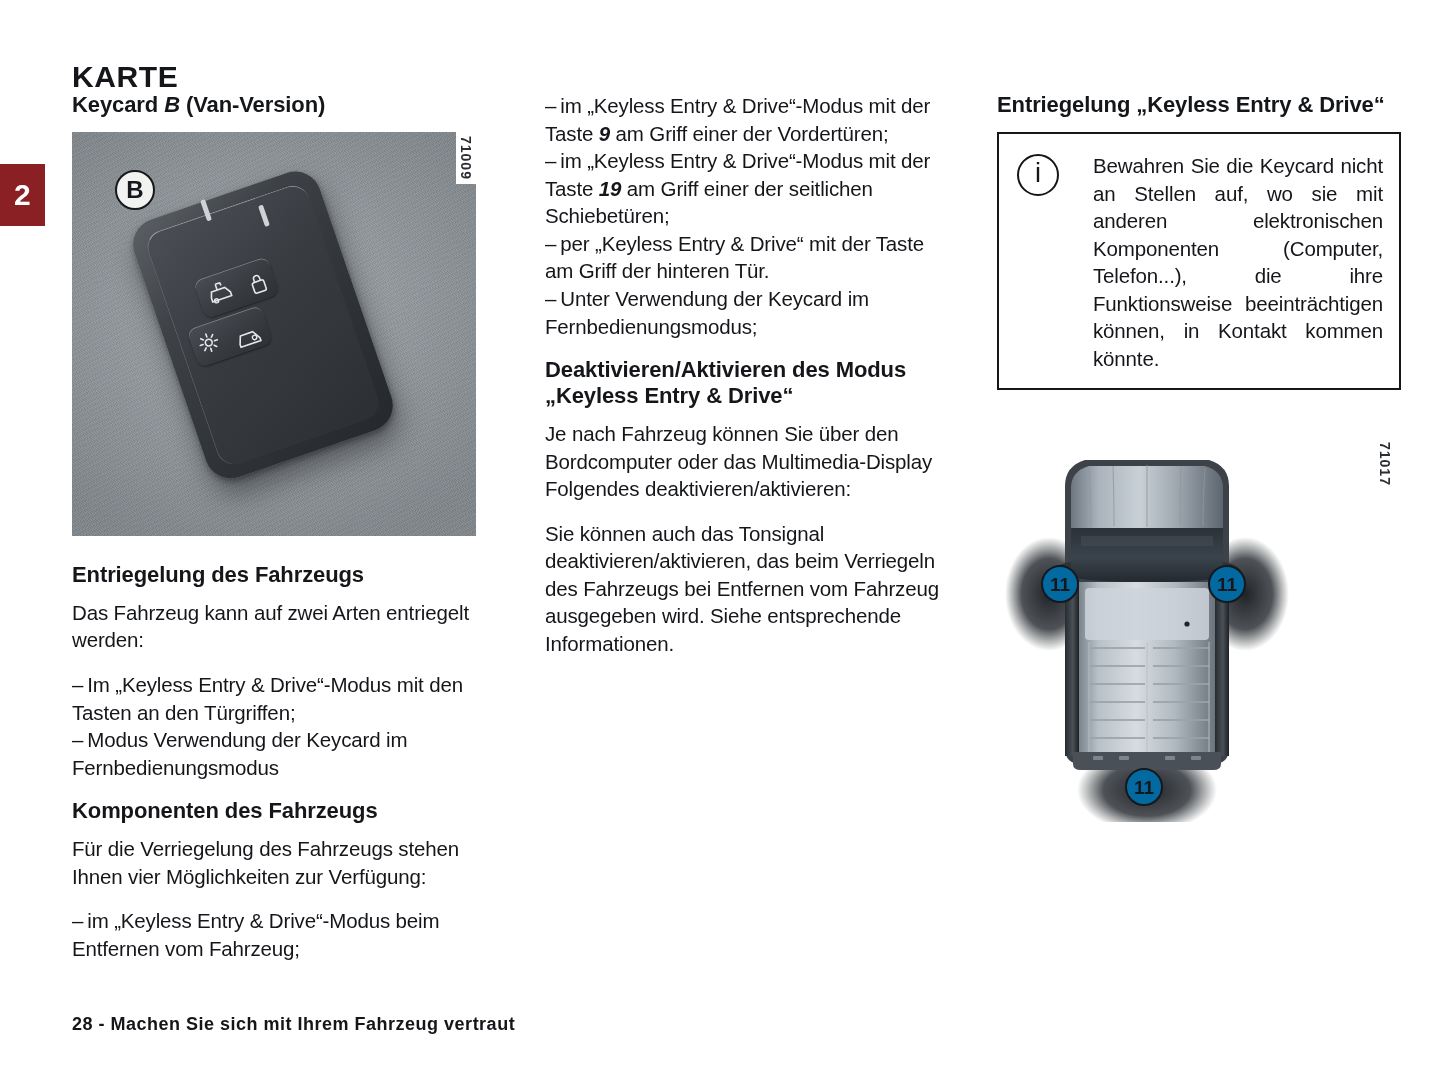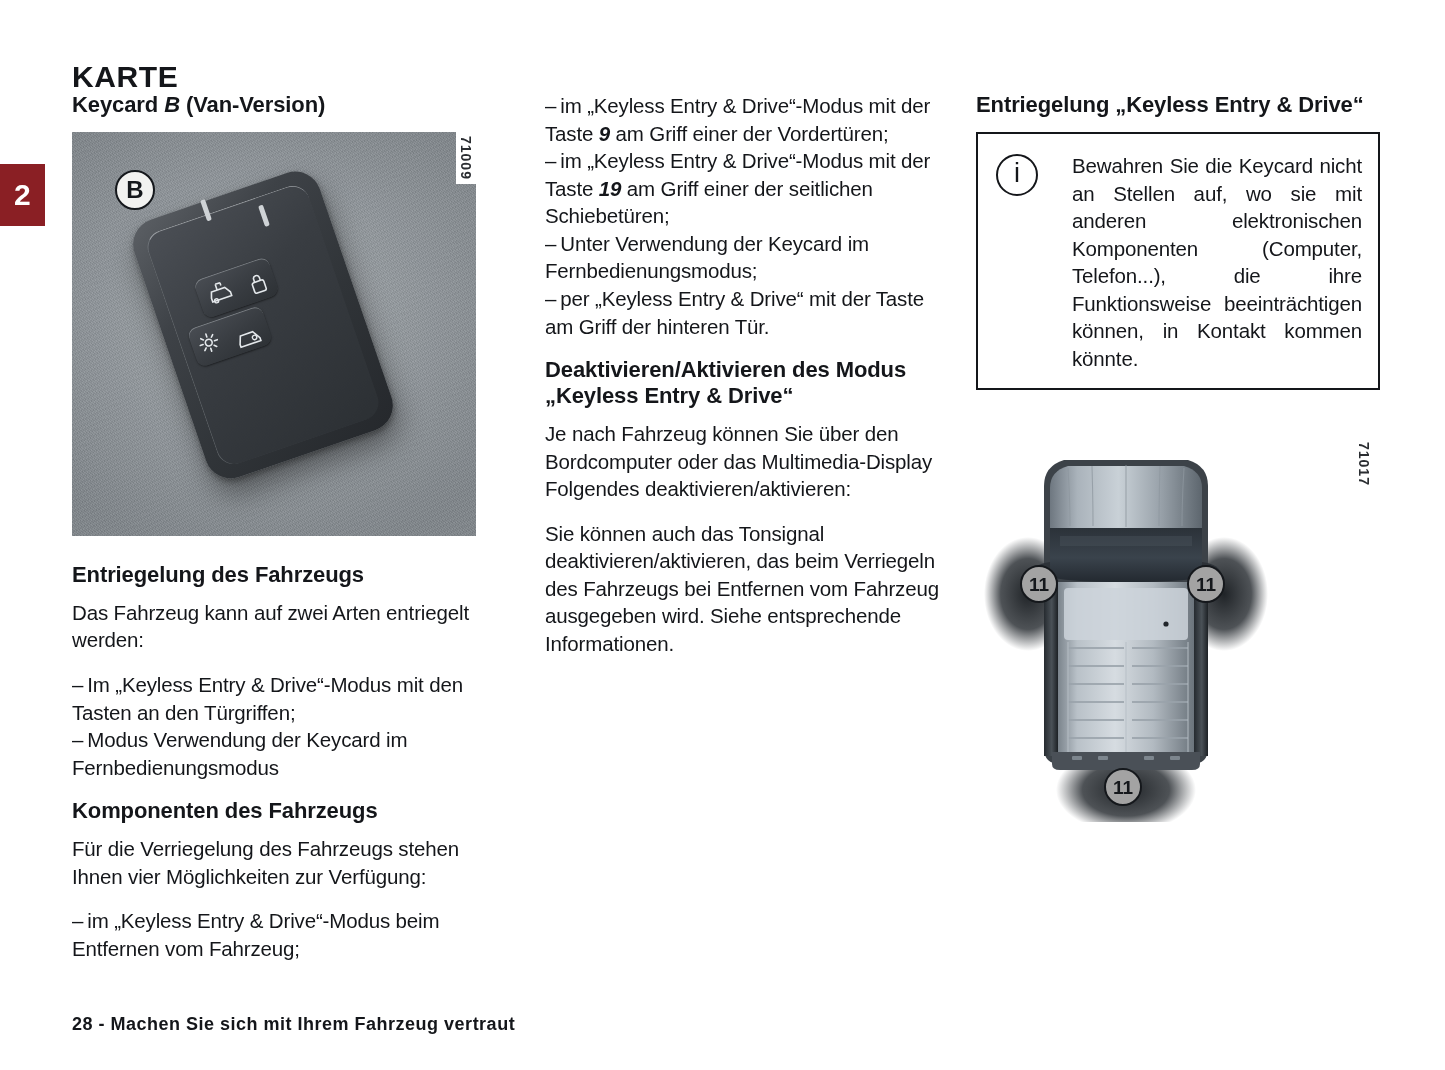--- a/index.html
+++ b/index.html
@@ -48,21 +48,21 @@
     color: #14161a;
   }
 
   
   .col {
     position: absolute;
     top: 92px;
   }
   .col-left  { left: 72px;   width: 408px; }
   .col-mid   { left: 521px;  width: 408px; margin-left: 24px; }
-  .col-right { left: 976px;  width: 404px; }
+  .col-right { left: 997px;  width: 404px; }
 
   h2.sec {
     font-size: 22px;
     font-weight: 700;
     line-height: 1.18;
     margin: 0 0 11px 0;
     letter-spacing: -0.1px;
   }
   h2.sec.tight { margin-bottom: 14px; }
 
@@ -218,21 +218,21 @@
     width: 404px;
     height: 400px;
   }
   .ref-van { right: 6px; top: 8px; }
   .van-svg { position: absolute; left: 0; top: 12px; }
   .callout {
     position: absolute;
     width: 34px;
     height: 34px;
     border-radius: 50%;
-    background: #a3a3a3;
+    background: #0369a1;
     border: 2.5px solid #15181c;
     color: #15181c;
     font-size: 19px;
     font-weight: 700;
     display: flex;
     align-items: center;
     justify-content: center;
     line-height: 1;
   }
   .callout.c-left  { left: 44px;  top: 135px; }
@@ -323,22 +323,22 @@
     <div class="dash-list">
       <span class="item"><span class="d">–</span><span>im „Keyless Entry &amp; Drive“-Modus beim Entfernen vom Fahrzeug;</span></span>
     </div>
   </div>
 
   <div class="col col-mid">
 
     <div class="dash-list">
       <span class="item"><span class="d">–</span><span>im „Keyless Entry &amp; Drive“-Modus mit der Taste </span><b class="num">9</b><span> am Griff einer der Vordertüren;</span></span>
       <span class="item"><span class="d">–</span><span>im „Keyless Entry &amp; Drive“-Modus mit der Taste </span><b class="num">19</b><span> am Griff einer der seitlichen Schiebetüren;</span></span>
+      <span class="item"><span class="d">–</span><span>per „Keyless Entry &amp; Drive“ mit der Taste am Griff der hinteren Tür.</span></span>
       <span class="item"><span class="d">–</span><span>Unter Verwendung der Keycard im Fernbedienungsmodus;</span></span>
-      <span class="item"><span class="d">–</span><span>per „Keyless Entry &amp; Drive“ mit der Taste am Griff der hinteren Tür.</span></span>
     </div>
 
     <h2 class="sec">Deaktivieren/Aktivieren des Modus „Keyless Entry &amp; Drive“</h2>
     <p class="para">Je nach Fahrzeug können Sie über den Bordcomputer oder das Multimedia-Display Folgendes deaktivieren/aktivieren:</p>
 
 
     <p class="para">Sie können auch das Tonsignal deaktivieren/aktivieren, das beim Verriegeln des Fahrzeugs bei Entfernen vom Fahrzeug ausgegeben wird. Siehe entsprechende Informationen.</p>
   </div>
 
   <div class="col col-right">

